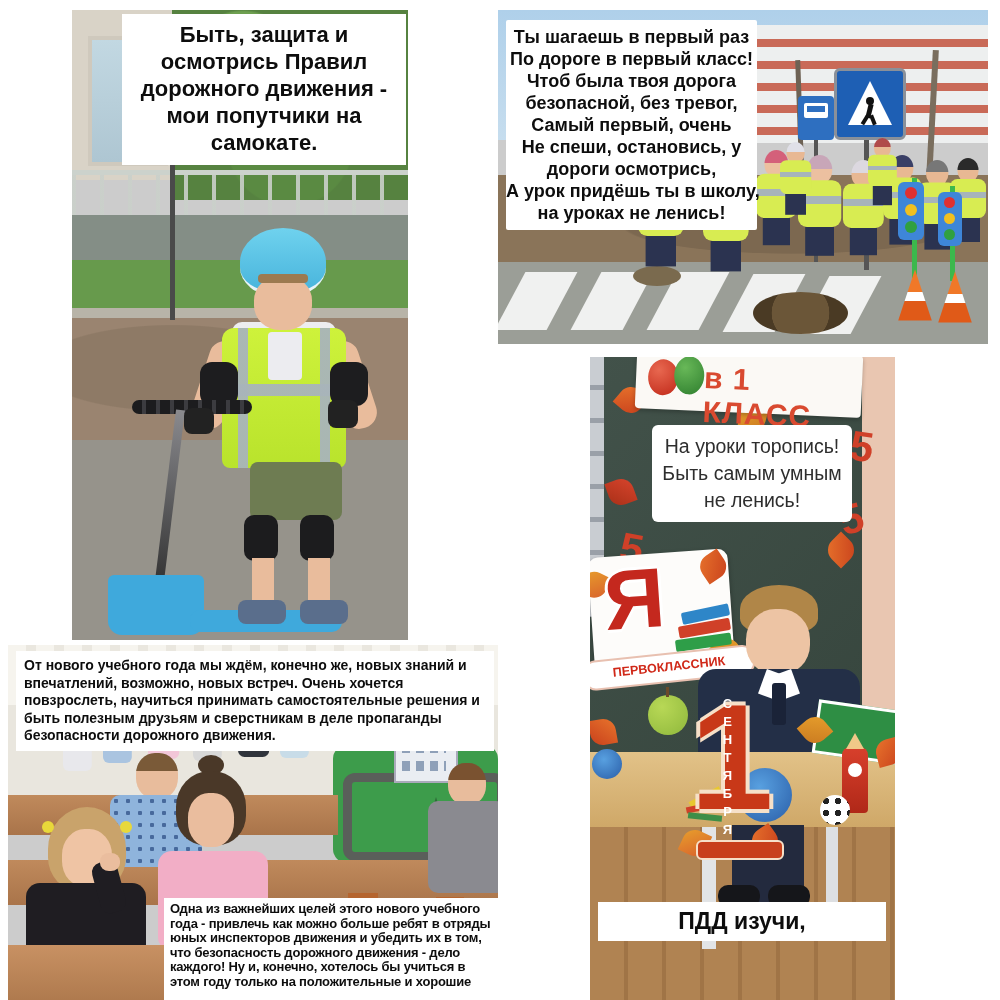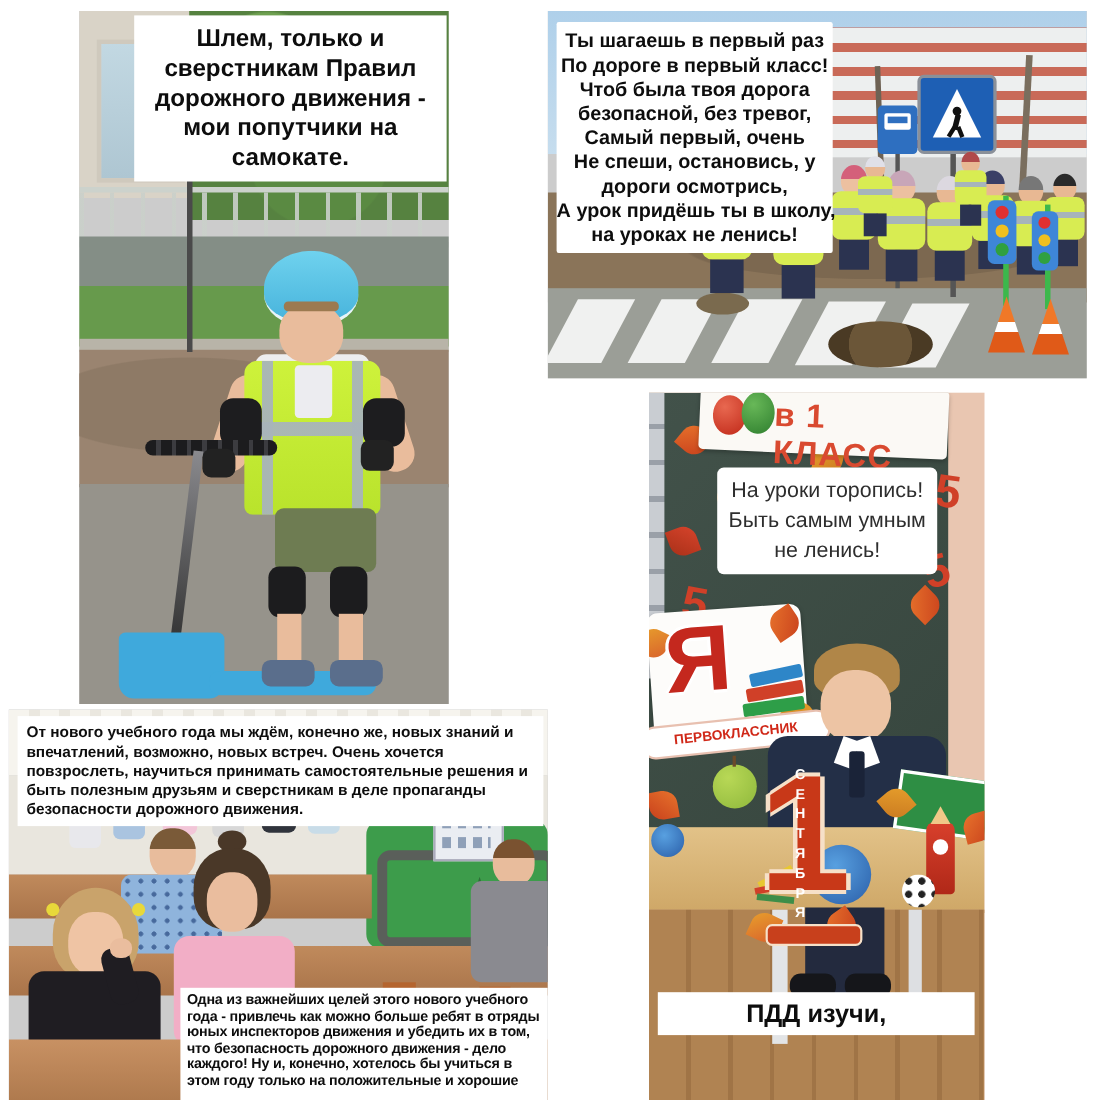--- a/index.html
+++ b/index.html
@@ -63,22 +63,22 @@
     <div class="a" style="left:172px;top:505px;width:34px;height:46px;background:#1c1c1e;border-radius:10px;"></div>
     <div class="a" style="left:228px;top:505px;width:34px;height:46px;background:#1c1c1e;border-radius:10px;"></div>
     <div class="a" style="left:180px;top:548px;width:22px;height:52px;background:#e9bc9c;"></div>
     <div class="a" style="left:236px;top:548px;width:22px;height:52px;background:#e9bc9c;"></div>
     <div class="a" style="left:36px;top:565px;width:96px;height:60px;background:#3fa9dc;border-radius:6px 6px 14px 14px;"></div>
     <div class="a" style="left:118px;top:600px;width:152px;height:22px;background:#3fa9dc;border-radius:10px;"></div>
     <div class="a" style="left:166px;top:590px;width:48px;height:24px;background:#5a6e8c;border-radius:8px;"></div>
     <div class="a" style="left:228px;top:590px;width:48px;height:24px;background:#5a6e8c;border-radius:8px;"></div>
 
     <div class="capbox cap1" style="left:50px;top:4px;width:284px;padding:7px 0 9px;">
-      <div class="ln">Шлем, только и</div>
-      <div class="ln">сверстникам Правил</div>
+      <div class="ln">Быть, защита и</div>
+      <div class="ln">осмотрись Правил</div>
       <div class="ln">дорожного движения -</div>
       <div class="ln">мои попутчики на</div>
       <div class="ln">самокате.</div>
     </div>
   </section>
 
   <section class="photo" style="left:498px;top:10px;width:490px;height:334px;">
     <div class="a" style="left:0;top:0;width:490px;height:130px;background:linear-gradient(#afd0ea,#c6ddee);"></div>
     <div class="a" style="left:120px;top:15px;width:370px;height:118px;background:repeating-linear-gradient(180deg,#edefef 0 14px,#c96a58 14px 22px);"></div>
     <div class="a" style="left:10px;top:15px;width:82px;height:150px;background:repeating-linear-gradient(0deg,rgba(60,80,100,.3) 0 6px,transparent 6px 18px),#c2d4de;"></div>

